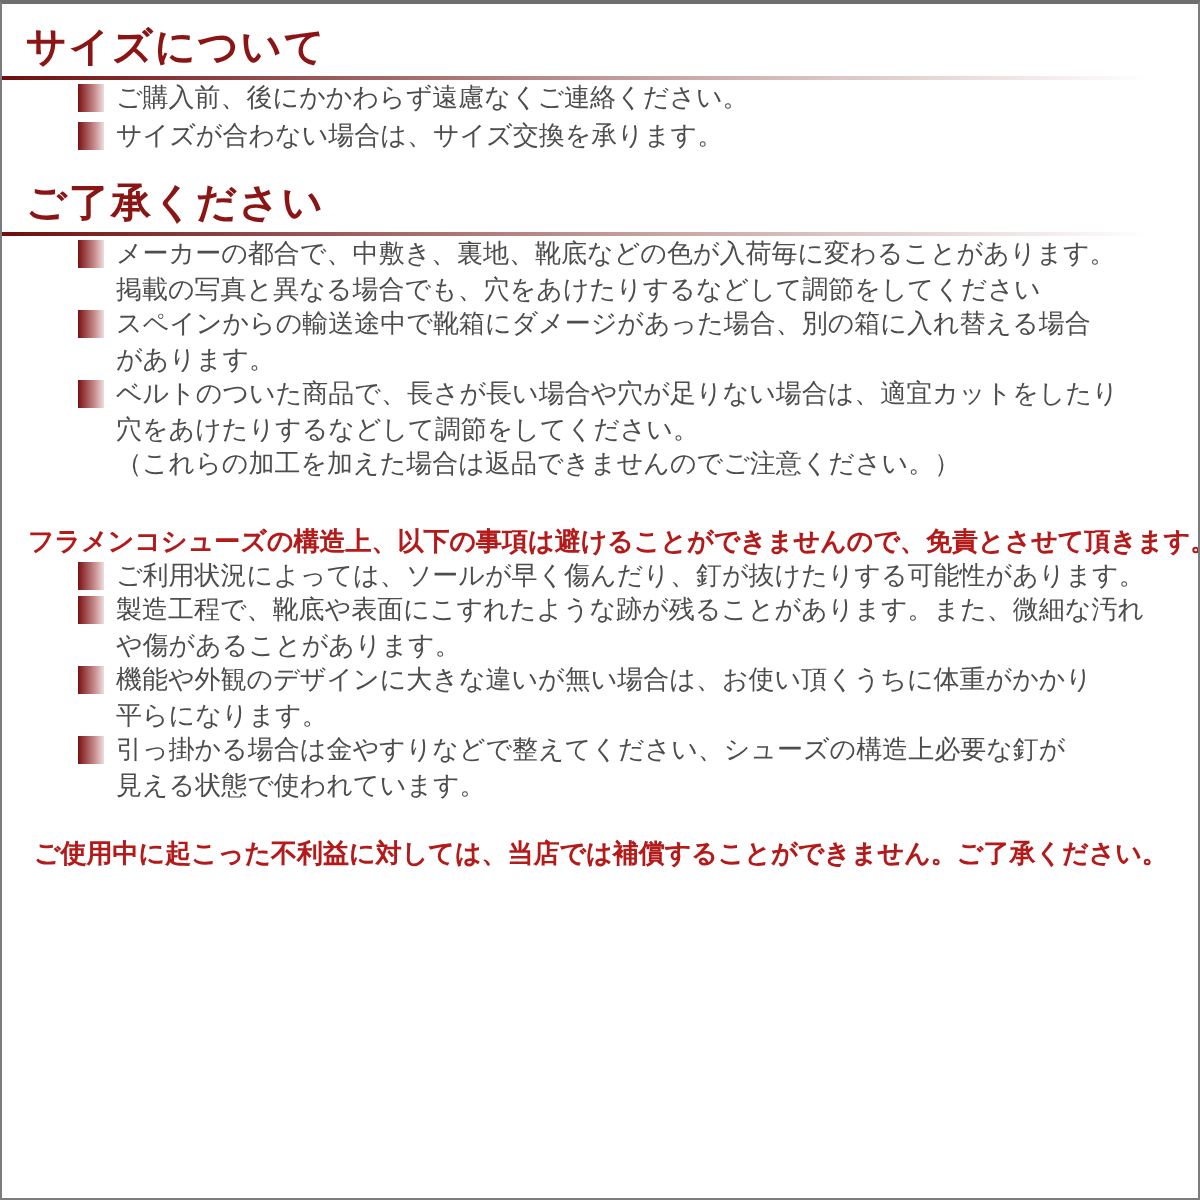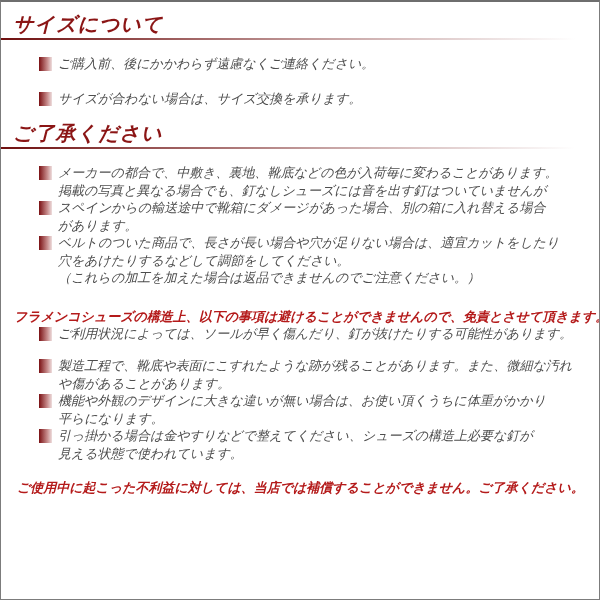--- a/index.html
+++ b/index.html
@@ -6,39 +6,38 @@
   .frame {
     box-sizing: border-box;
     width: 600px;
     height: 600px;
     background: #ffffff;
     border: 1px solid #7c7c7c;
     border-top: 2px solid #6e6e6e;
     overflow: hidden;
     font-family: "Liberation Sans", "DejaVu Sans", sans-serif;
     color: #4d4d4d;
-    font-style: italic;
   }
   .section-title {
     margin: 10px 0 0 0;
     padding: 0 0 2px 12px;
     font-size: 20px;
     line-height: 24px;
     font-weight: bold;
     color: #8b1515;
     letter-spacing: 1px;
   }
   .rule {
     height: 2px;
     background: linear-gradient(to right, #6f0f0f, #c7a4a4 55%, #ffffff 96%);
   }
   .list { padding: 0 10px 0 38px; }
   .item { display: flex; align-items: flex-start; }
-  .item.tight { margin-top: 15px; }
-  .item.roomy { margin-top: 17px; align-items: center; }
+  .item.tight { margin-top: 0; }
+  .item.roomy { margin-top: 1px; align-items: center; }
   .bullet {
     flex: 0 0 13px;
     width: 13px;
     height: 14px;
     margin: 2px 6px 0 0;
     background: linear-gradient(to right, #7a1013, #c98f8f 65%, #eedede);
   }
   .lines { font-size: 13px; line-height: 17.5px; }
   .line { white-space: nowrap; }
   .notice {
@@ -84,21 +83,21 @@
   </div>
 
   <h2 class="section-title" style="margin-top:14px;">ご了承ください</h2>
   <div class="rule"></div>
 
   <div class="list">
     <div class="item tight">
       <span class="bullet"></span>
       <div class="lines">
         <div class="line">メーカーの都合で、中敷き、裏地、靴底などの色が入荷毎に変わることがあります。</div>
-        <div class="line">掲載の写真と異なる場合でも、釘なしシューズには音を出す釘はついていませんが</div>
+        <div class="line">掲載の写真と異なる場合でも、穴をあけたりするなどして調節をしてください</div>
       </div>
     </div>
     <div class="item">
       <span class="bullet"></span>
       <div class="lines">
         <div class="line">スペインからの輸送途中で靴箱にダメージがあった場合、別の箱に入れ替える場合</div>
         <div class="line">があります。</div>
       </div>
     </div>
     <div class="item">

